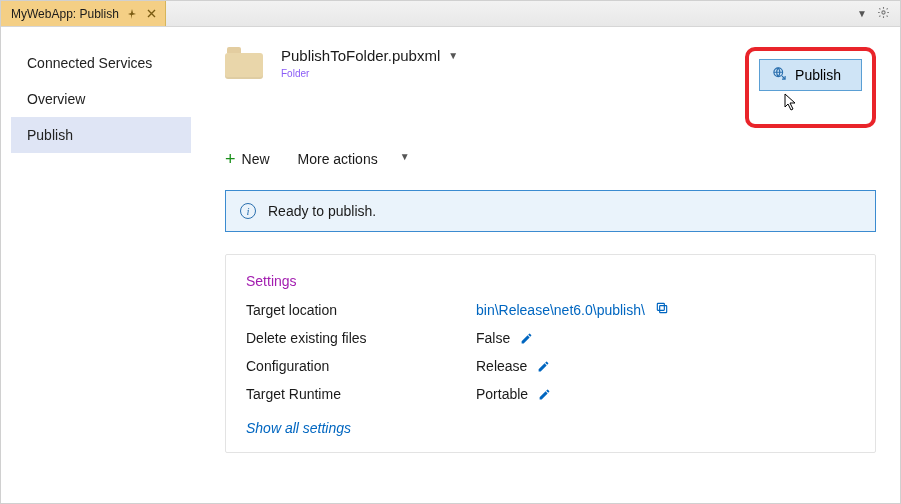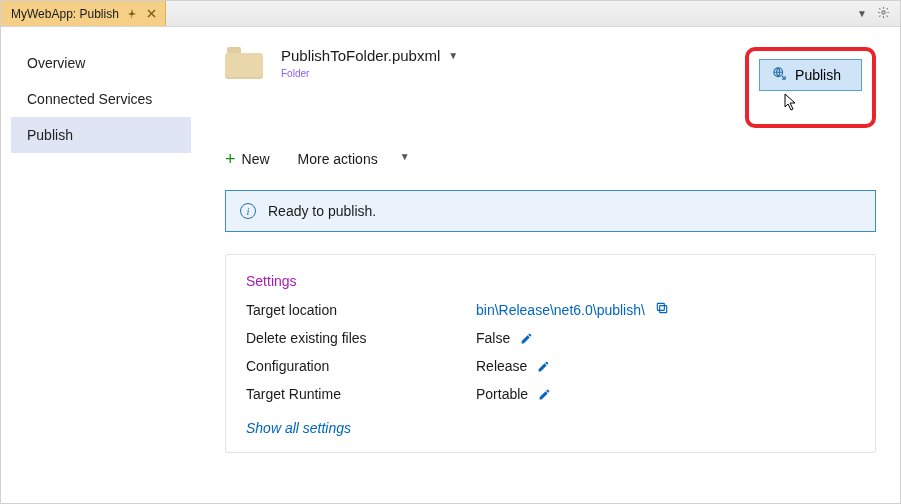--- a/index.html
+++ b/index.html
@@ -67,24 +67,24 @@
           <circle cx="12" cy="12" r="3"></circle>
           <path d="M12 2v3M12 19v3M4.2 4.2l2.1 2.1M17.7 17.7l2.1 2.1M2 12h3M19 12h3M4.2 19.8l2.1-2.1M17.7 6.3l2.1-2.1"></path>
         </svg>
     </span>
   </div>
 </div>
 
 <div class="layout">
   <div class="sidebar">
     <div class="sidebar-item">
-      <span>Overview</span>
+      <span>Connected Services</span>
     </div>
     <div class="sidebar-item">
-      <span>Connected Services</span>
+      <span>Overview</span>
     </div>
     <div class="sidebar-item active">
       <span>Publish</span>
     </div>
   </div>
 
   <div class="main">
 
     <div class="profile-row">
       <div class="folder-icon">

